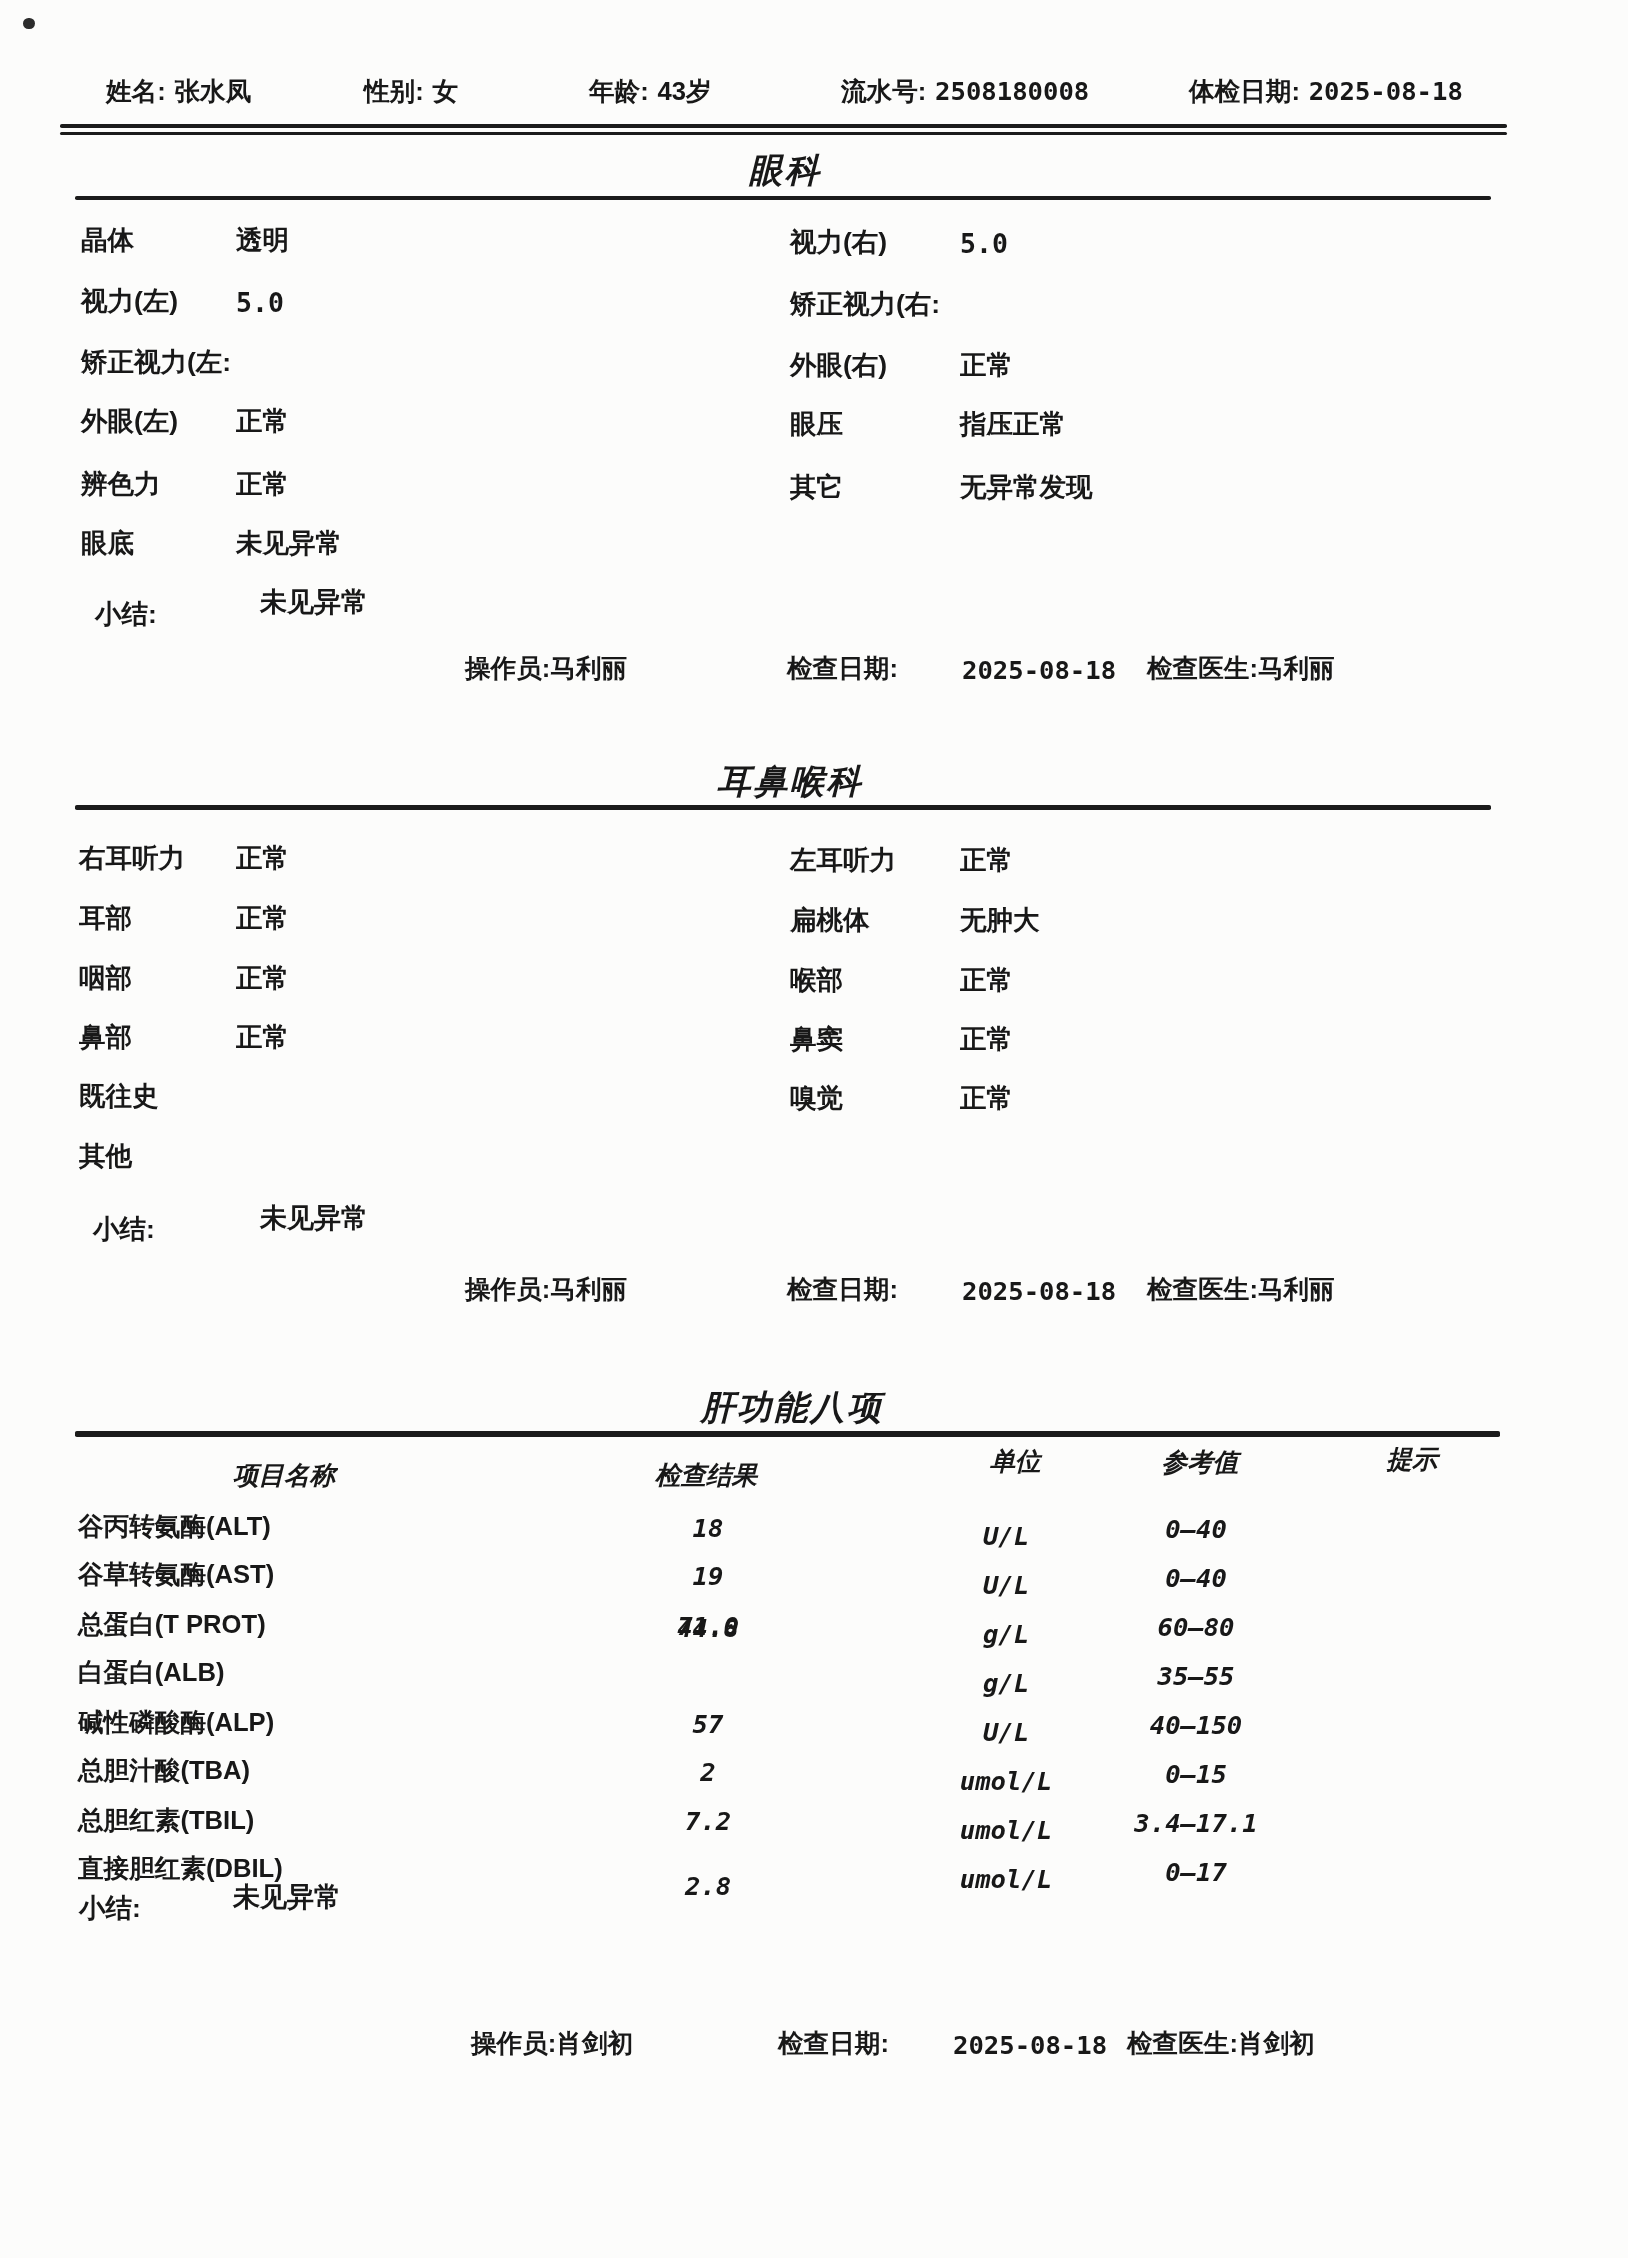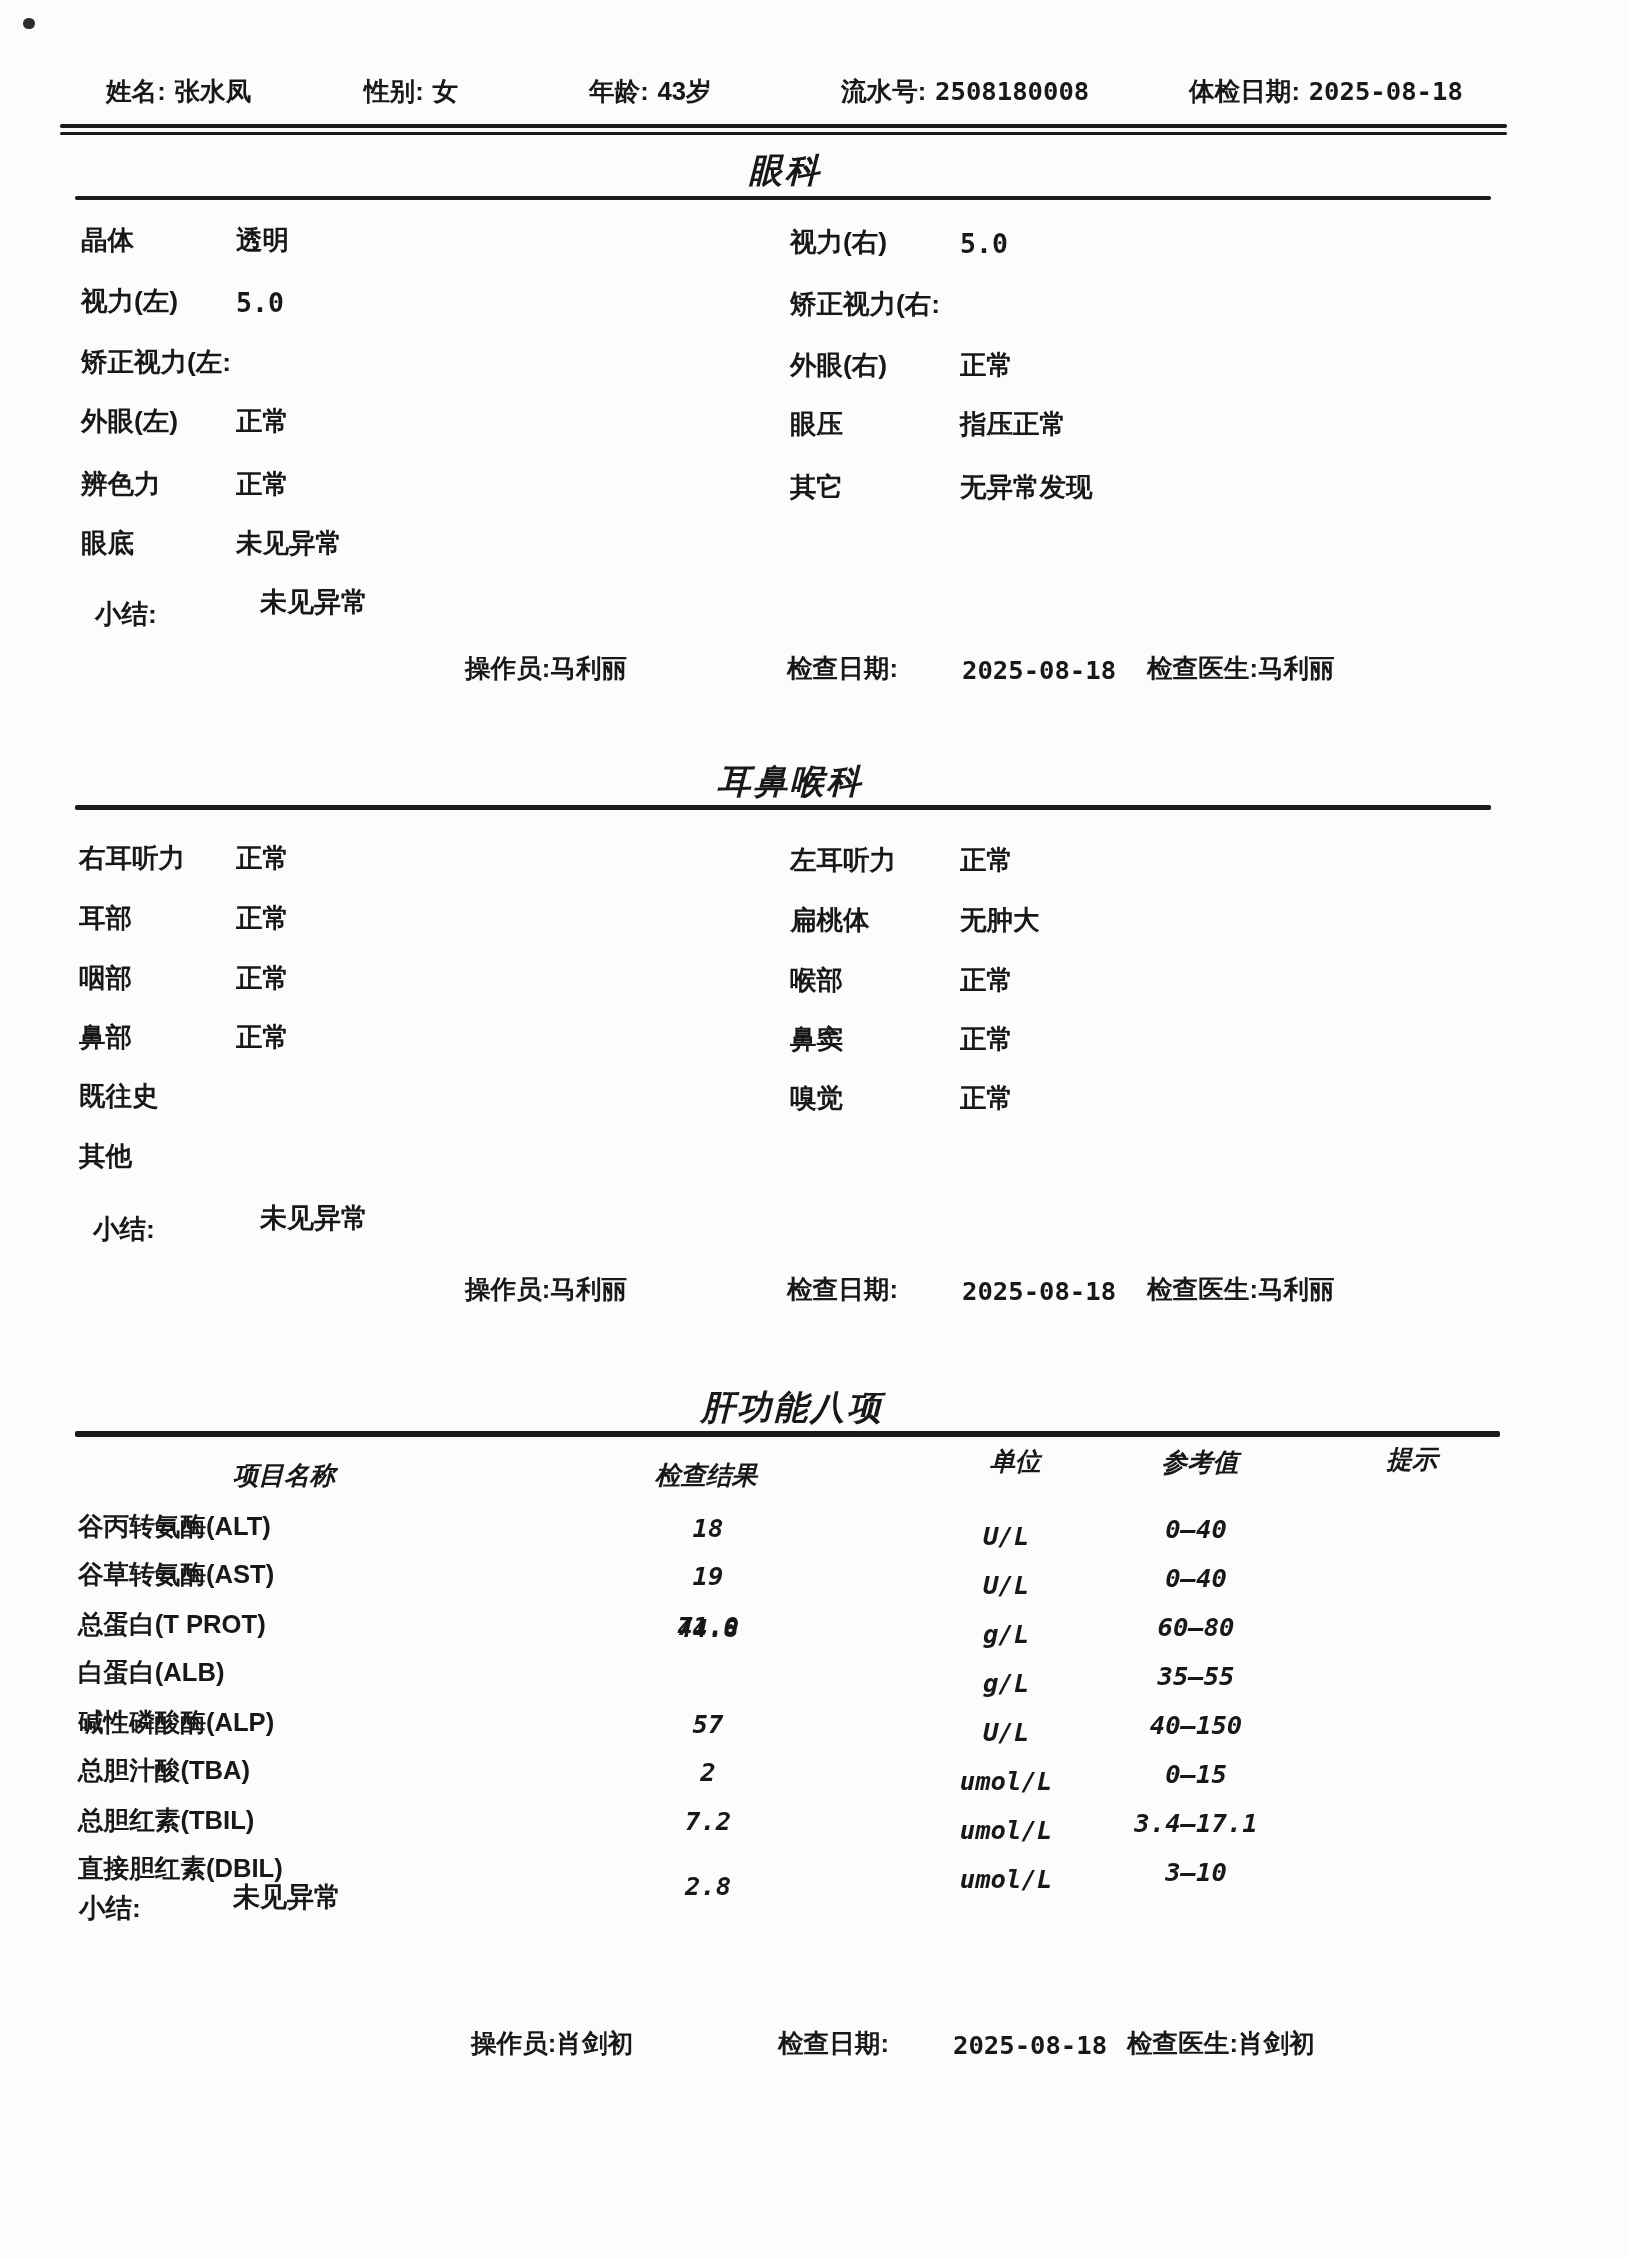--- a/index.html
+++ b/index.html
@@ -159,21 +159,21 @@
   <div class="t fs29 cx mono" style="left:1196px;top:1762px;">0—15</div>
 
   <div class="t fs29" style="left:78px;top:1808px;">总胆红素(TBIL)</div>
   <div class="t fs29 cx mono" style="left:708px;top:1809px;">7.2</div>
   <div class="t fs29 cx mono" style="left:1006px;top:1818px;">umol/L</div>
   <div class="t fs29 cx mono" style="left:1196px;top:1811px;text-align:center;">3.4—17.1</div>
 
   <div class="t fs29" style="left:78px;top:1856px;">直接胆红素(DBIL)</div>
   <div class="t fs29 cx mono" style="left:708px;top:1858px;margin-top:16px;">2.8</div>
   <div class="t fs29 cx mono" style="left:1006px;top:1867px;">umol/L</div>
-  <div class="t fs29 cx mono" style="left:1196px;top:1860px;">3—10</div>
+  <div class="t fs29 cx mono" style="left:1196px;top:1860px;">0—17</div>
 
   <div class="t fs30" style="left:79px;top:1895px;">小结:</div>
   <div class="t fs31" style="left:233px;top:1884px;">未见异常</div>
 
   <div class="t fs29" style="left:471px;top:2031px;">操作员:肖剑初</div>
   <div class="t fs29" style="left:778px;top:2031px;">检查日期:</div>
   <div class="t fs29 mono" style="left:953px;top:2033px;">2025-08-18</div>
   <div class="t fs29" style="left:1127px;top:2031px;">检查医生:肖剑初</div>
 
 </div>

